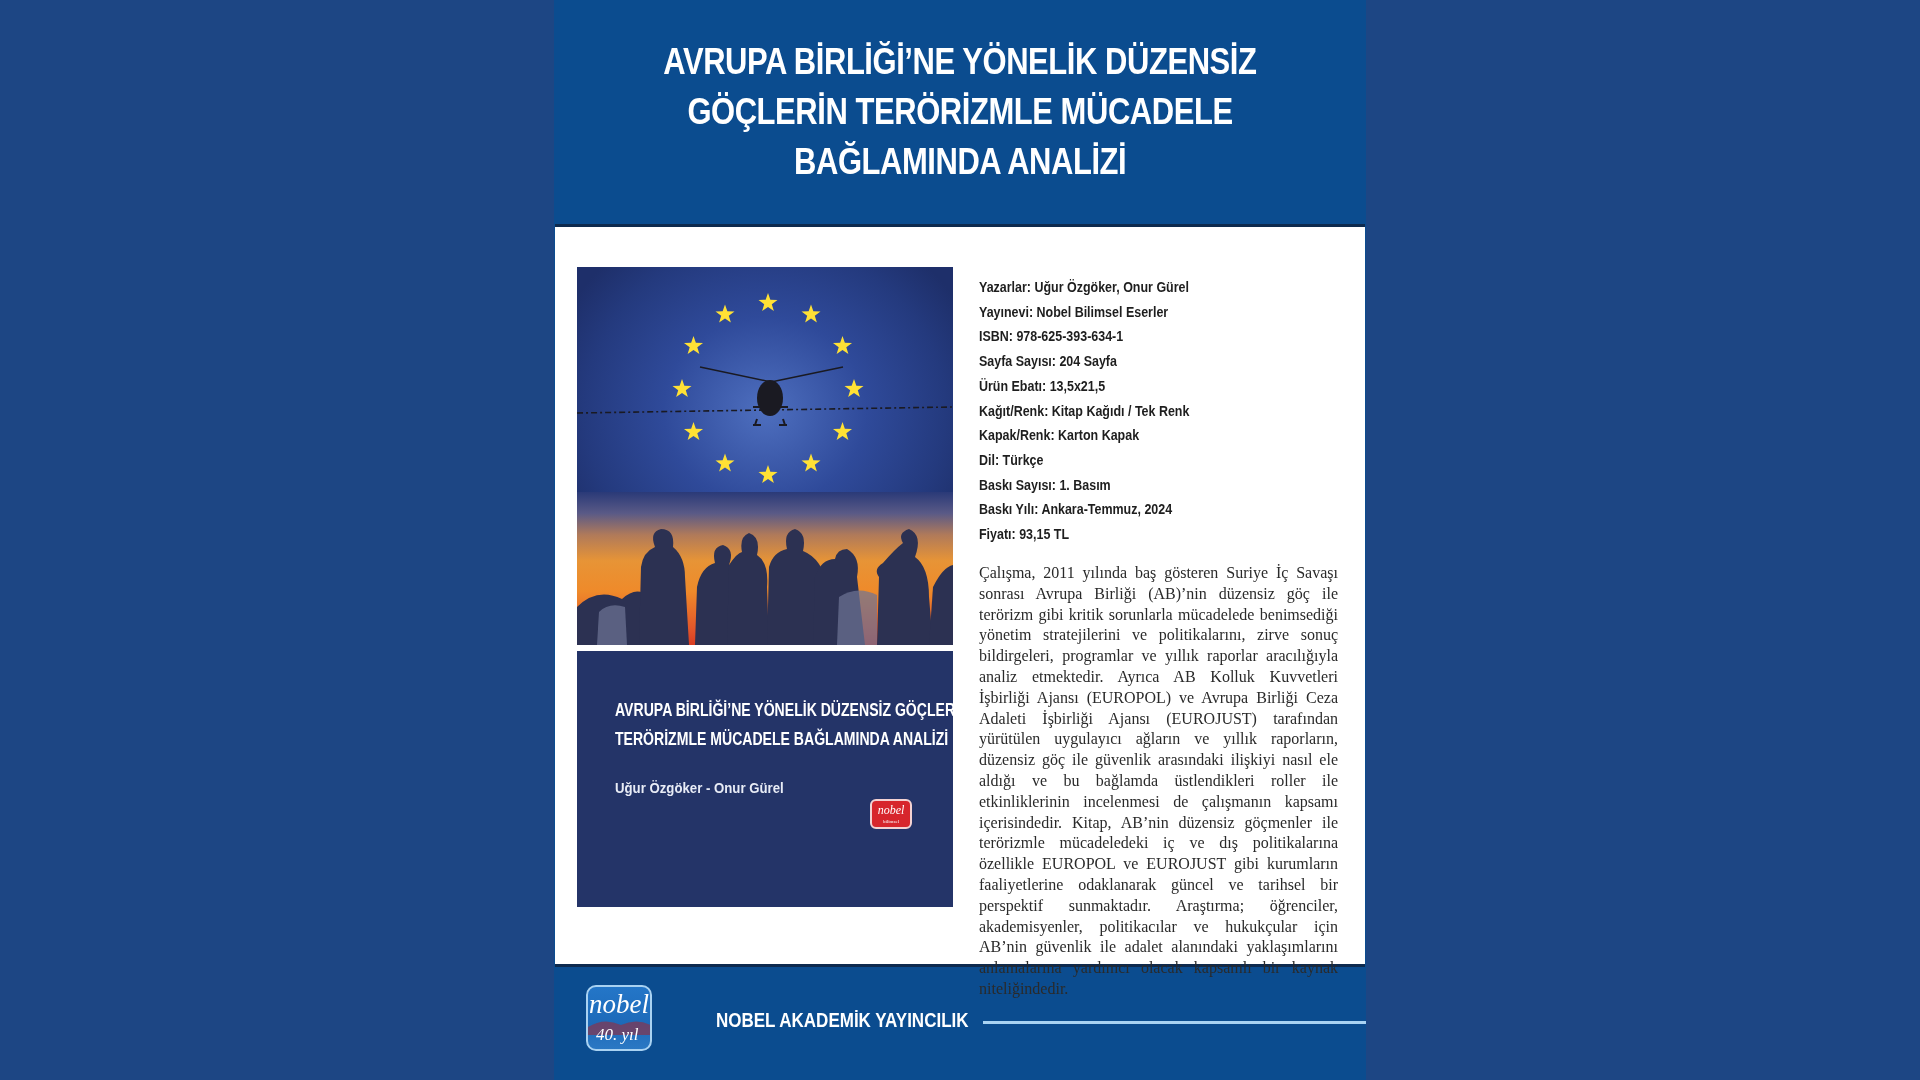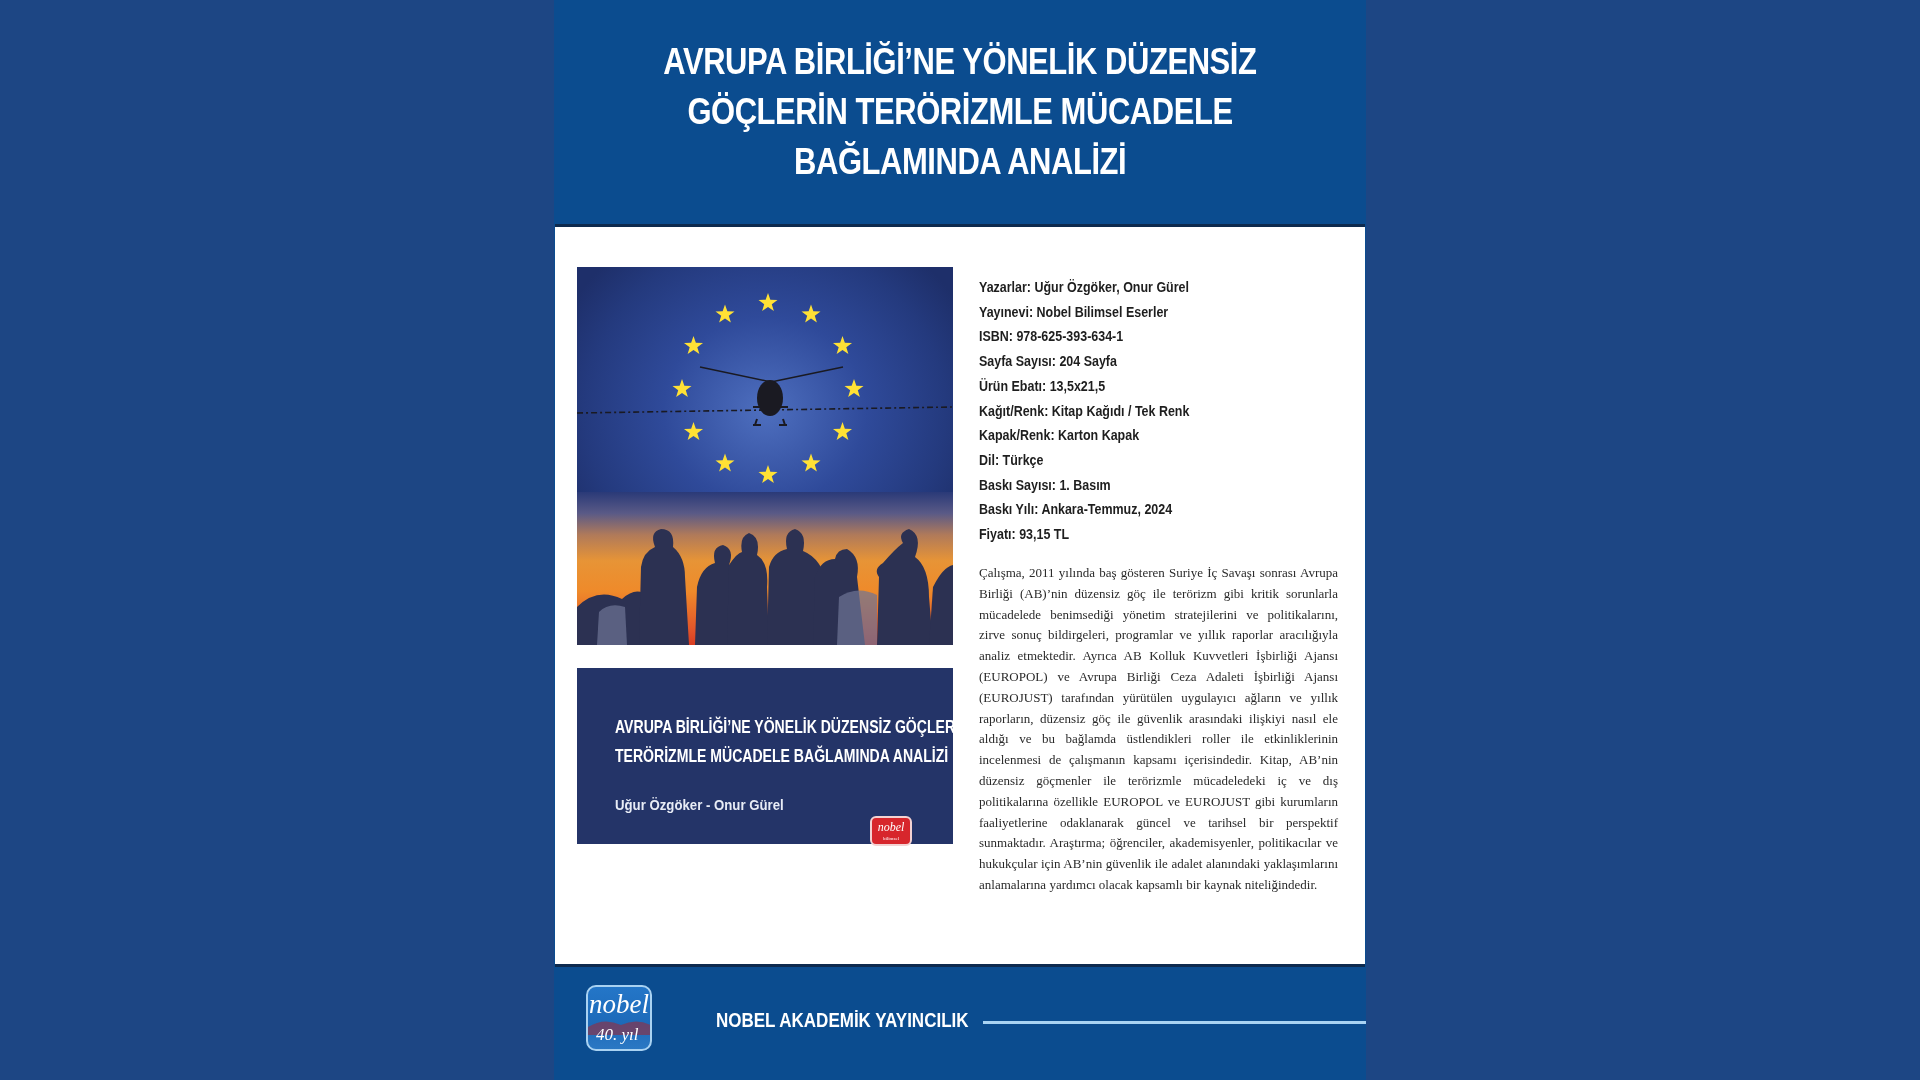--- a/index.html
+++ b/index.html
@@ -51,23 +51,22 @@
       overflow: hidden;
       background: radial-gradient(ellipse 60% 55% at 50% 38%, #4e6fbf 0%, #2f4a9a 45%, #243a7e 80%, #1e2f6a 100%);
     }
     .cover-art .sunset {
       position: absolute; left: 0; top: 225px; width: 376px; height: 153px;
       background: linear-gradient(to bottom, #2a3a78 0%, #5a5a86 14%, #b07a5a 28%, #e79436 45%, #ef8a2a 65%, #e2552a 90%, #d83c22 100%);
     }
     .cover-art svg { position: absolute; left: 0; top: 0; }
     .cover-title-block {
       position: absolute; left: 0; top: 384px;
-      width: 376px; height: 176px;
+      width: 376px; height: 256px;
       background: #243468;
-      margin-top: 17px;
     }
     .cover-title {
       position: absolute; left: 38px; top: 44px;
       width: 320px;
       color: #ffffff;
       font-family: "Liberation Sans", sans-serif;
       font-weight: bold;
       font-size: 19px;
       line-height: 29px;
       transform: scaleX(0.74);
@@ -110,21 +109,21 @@
       color: #1e1e1e;
       line-height: 24.7px;
       transform: scaleX(0.86);
       transform-origin: left center;
       white-space: nowrap;
     }
     .description {
       position: absolute; left: 424px; top: 336px;
       width: 359px;
       font-family: "Liberation Serif", serif;
-      font-size: 13px;
+      font-size: 16px;
       line-height: 20.8px;
       color: #2a2a2a;
       text-align: justify;
       hyphens: manual;
     }
     .footer {
       position: absolute; left: 0; top: 967px;
       width: 812px; height: 113px;
     }
     .footer-logo {

